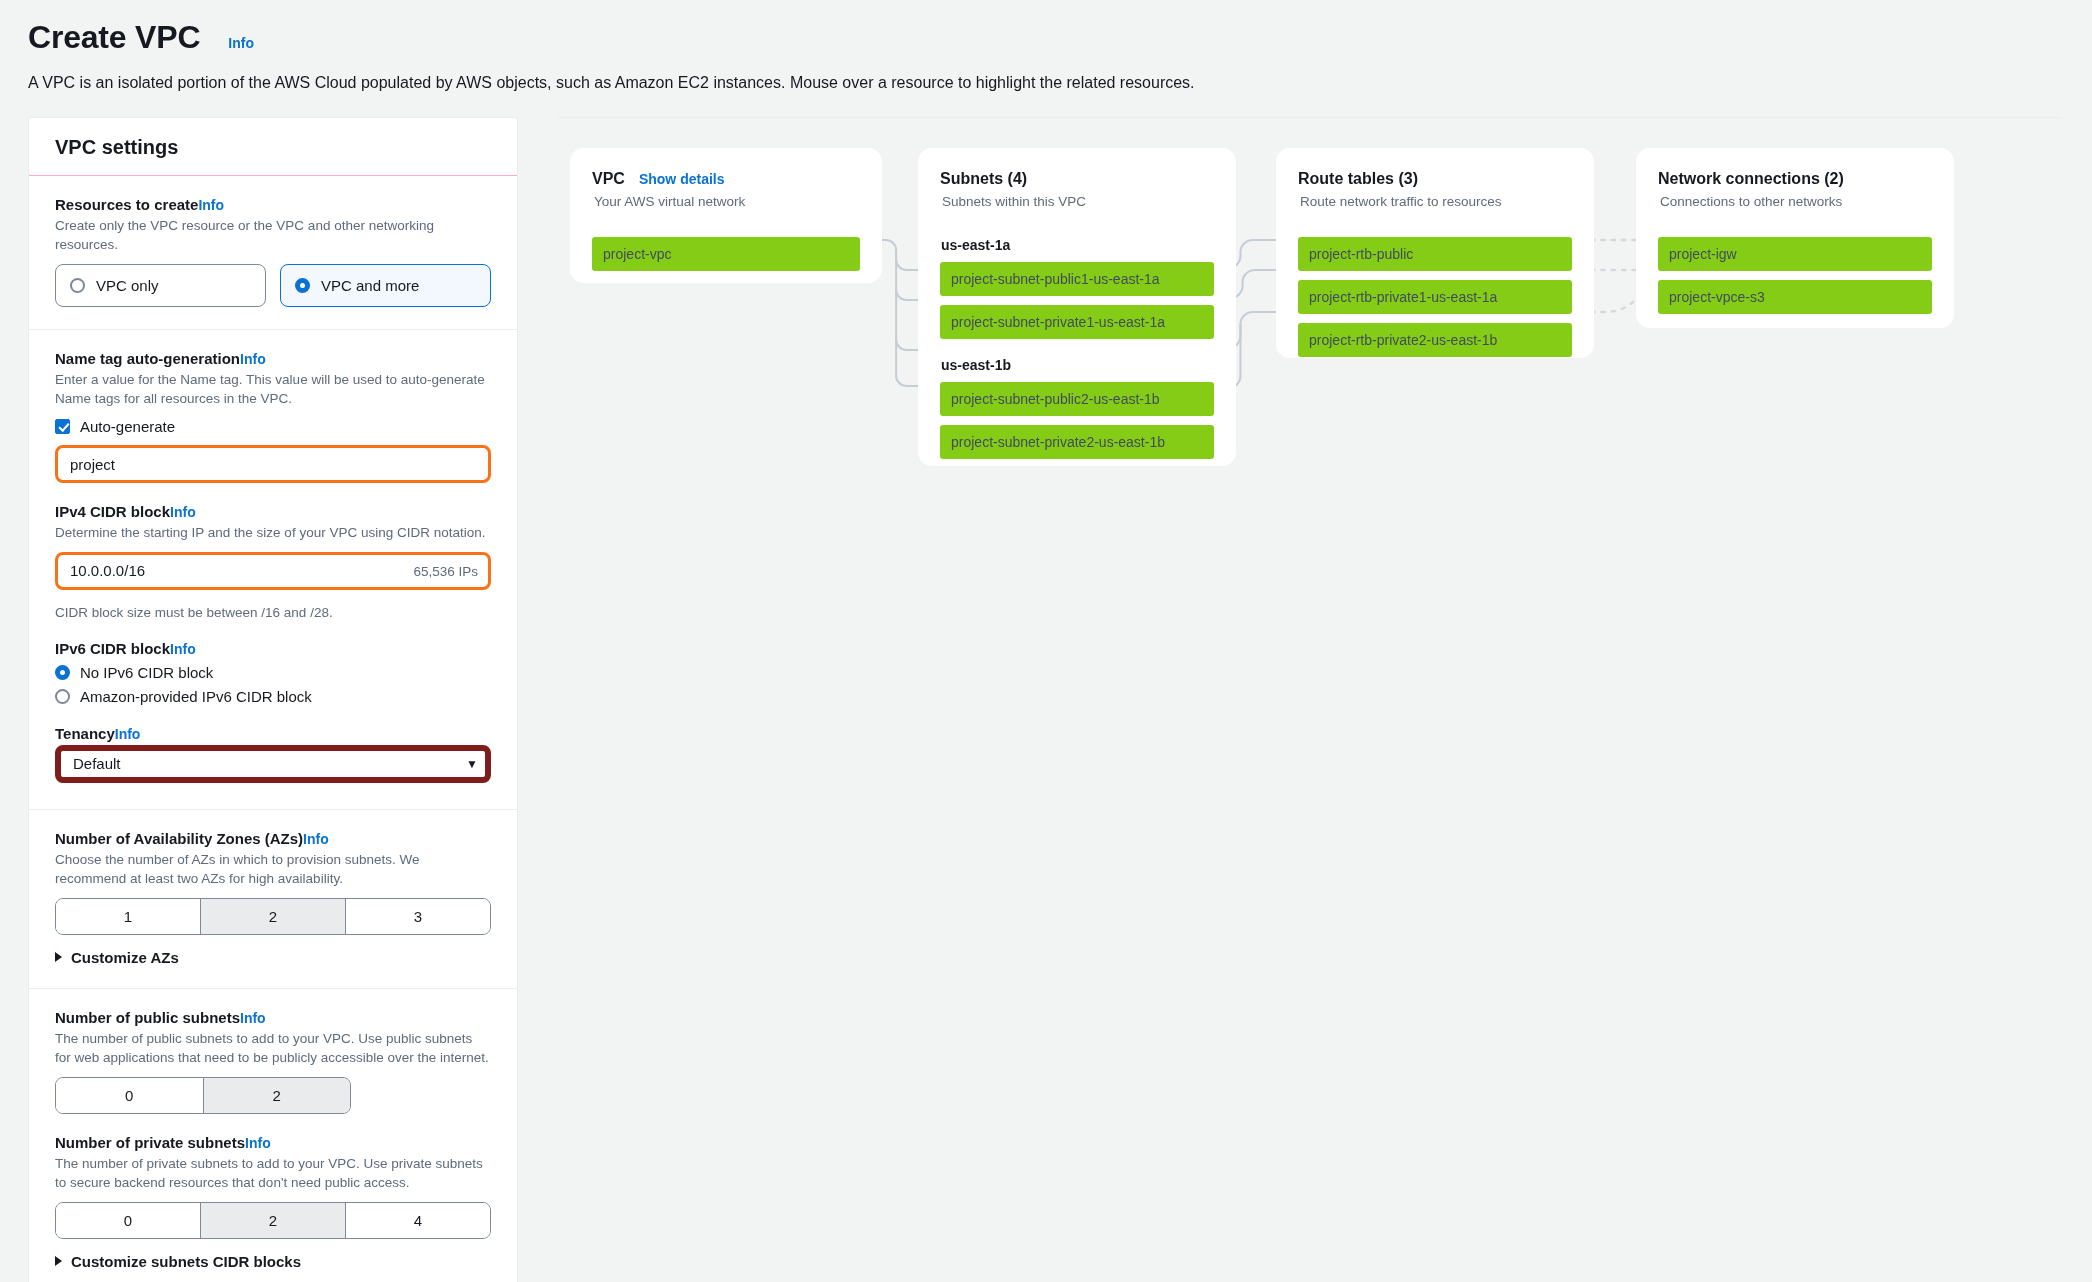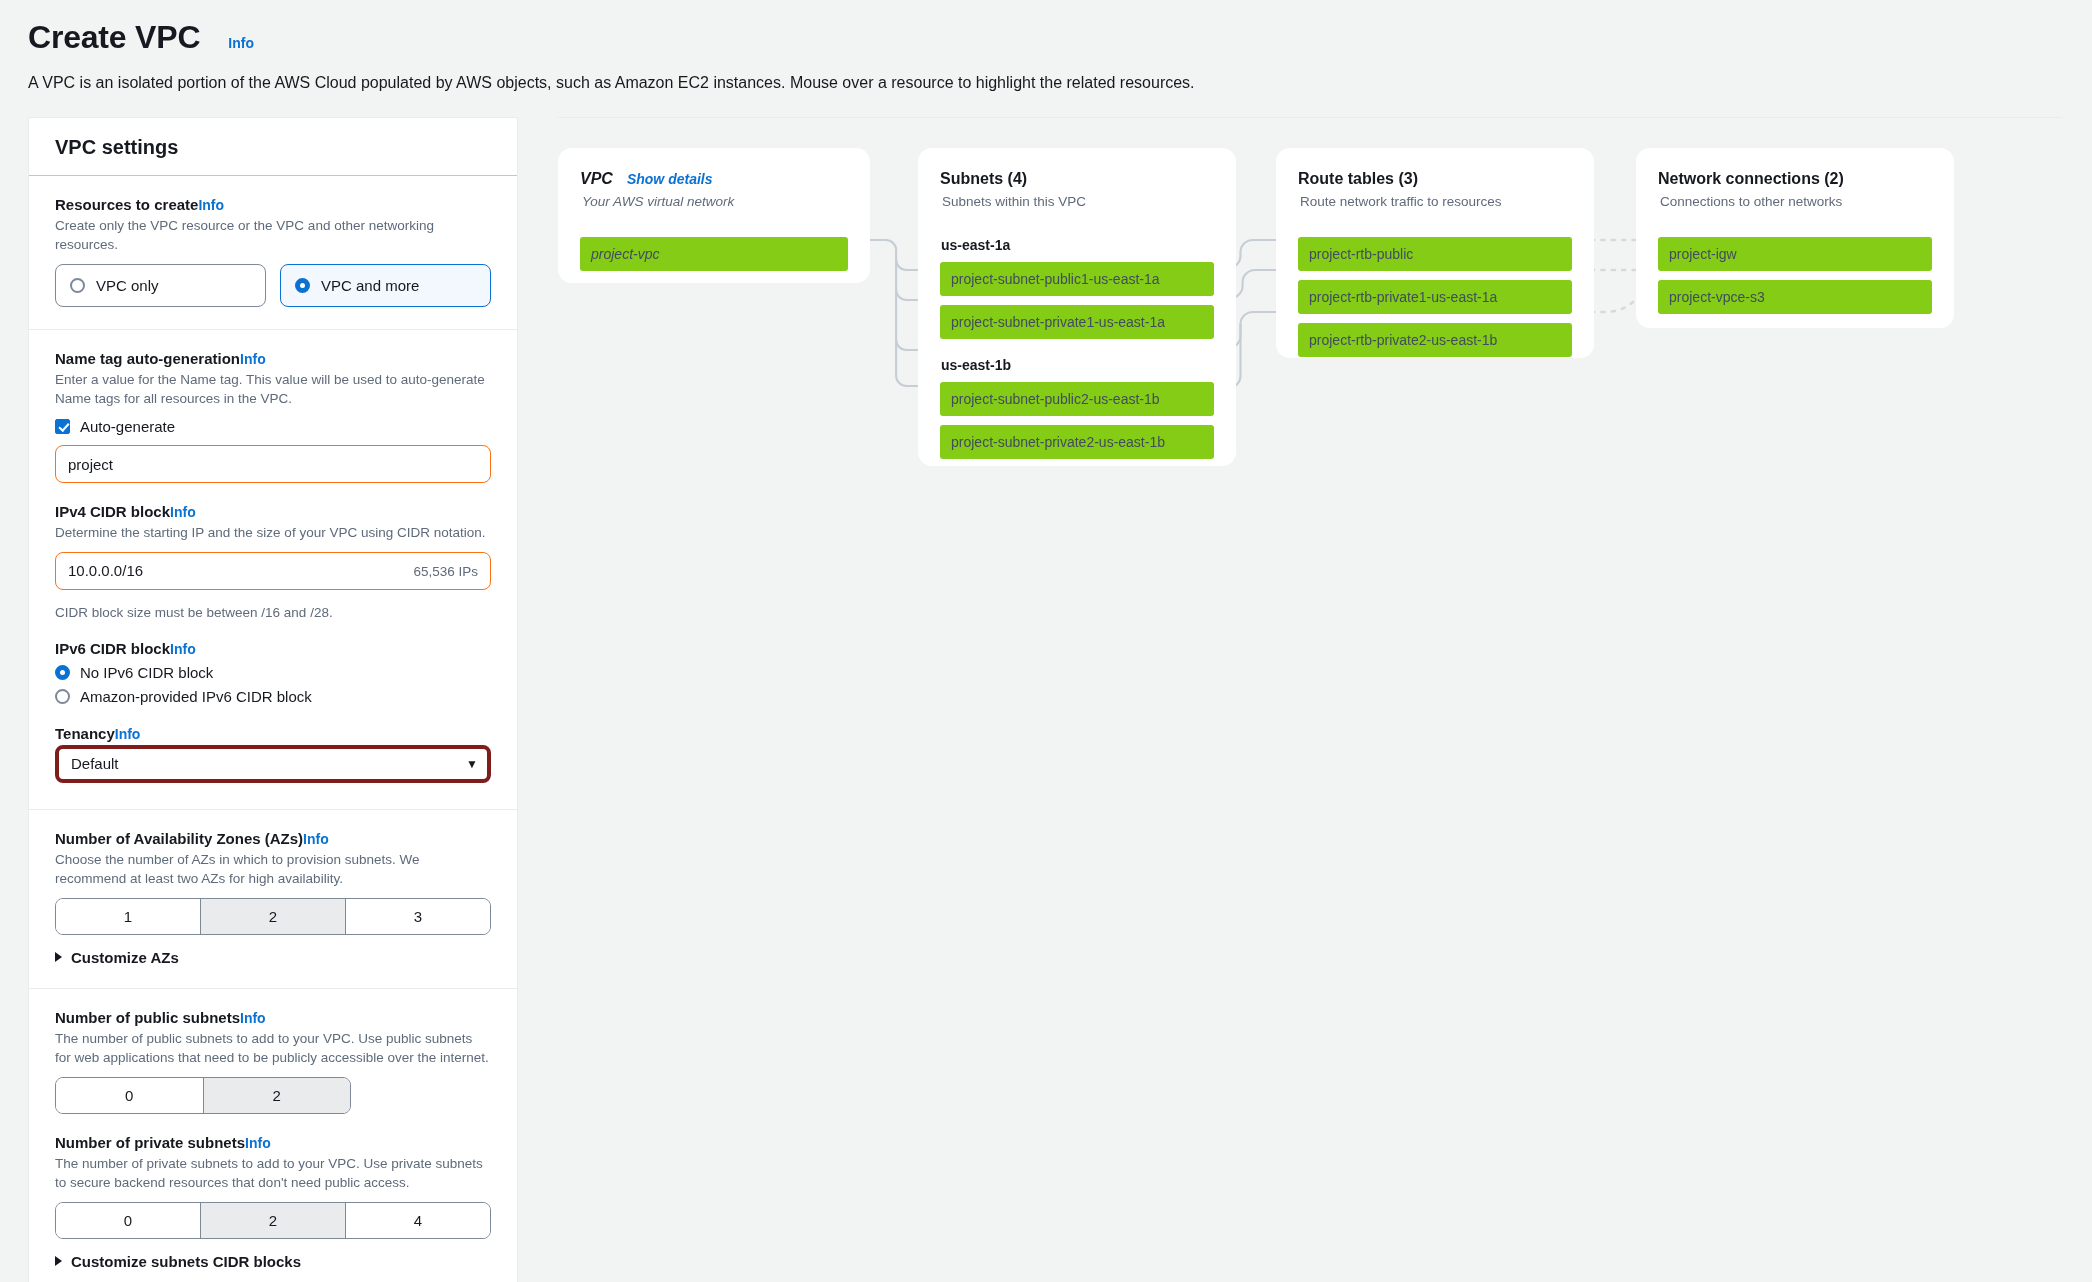--- a/index.html
+++ b/index.html
@@ -189,21 +189,21 @@
     border: solid #fff;
     border-width: 0 2px 2px 0;
     transform: rotate(42deg);
   }
 
   
   .text-input {
     width: 100%;
     box-sizing: border-box;
     height: 38px;
-    border: 1px solid #f97316;
+    border: 3px solid #f97316;
     border-radius: 8px;
     background: #fff;
     font-family: "Liberation Sans", sans-serif;
     font-size: 15px;
     color: #16191f;
     padding: 0 12px;
     outline: none;
   }
   .input-with-suffix {
     position: relative;
@@ -217,21 +217,21 @@
     color: #5f6b7a;
     pointer-events: none;
   }
 
   
   .select-wrap { position: relative; }
   .select-box {
     width: 100%;
     box-sizing: border-box;
     height: 38px;
-    border: 4px solid #7f1d1d;
+    border: 6px solid #7f1d1d;
     border-radius: 8px;
     background: #fff;
     font-size: 15px;
     color: #16191f;
     display: flex;
     align-items: center;
     padding: 0 12px;
     cursor: pointer;
   }
   .select-caret {
@@ -529,21 +529,21 @@
           <path d="M620,200 H646 a12,12 0 0 0 12,-12 V176 a12,12 0 0 1 12,-12 H700"></path>
           <path d="M620,240 H646 a12,12 0 0 0 12,-12 V176"></path>
         </g>
         <g fill="none" stroke="#d5d9dd" stroke-width="2.5" stroke-dasharray="3 7" stroke-linecap="round">
           <path d="M966,92 H1096"></path>
           <path d="M966,122 H1096"></path>
           <path d="M966,164 H1010 a40,40 0 0 0 40,-40 V122"></path>
         </g>
       </svg>
 
-      <div class="card" style="left:0px; top:0px; width:312px; height:135px;font-style:italic;">
+      <div class="card" style="left:12px; top:0px; width:312px; height:135px;">
         <div class="card-head">
           <span class="card-title">VPC</span>
           <span class="card-link">Show details</span>
         </div>
         <div class="card-sub">Your AWS virtual network</div>
         <div class="node-list">
           <div class="node">project-vpc</div>
         </div>
       </div>
 

